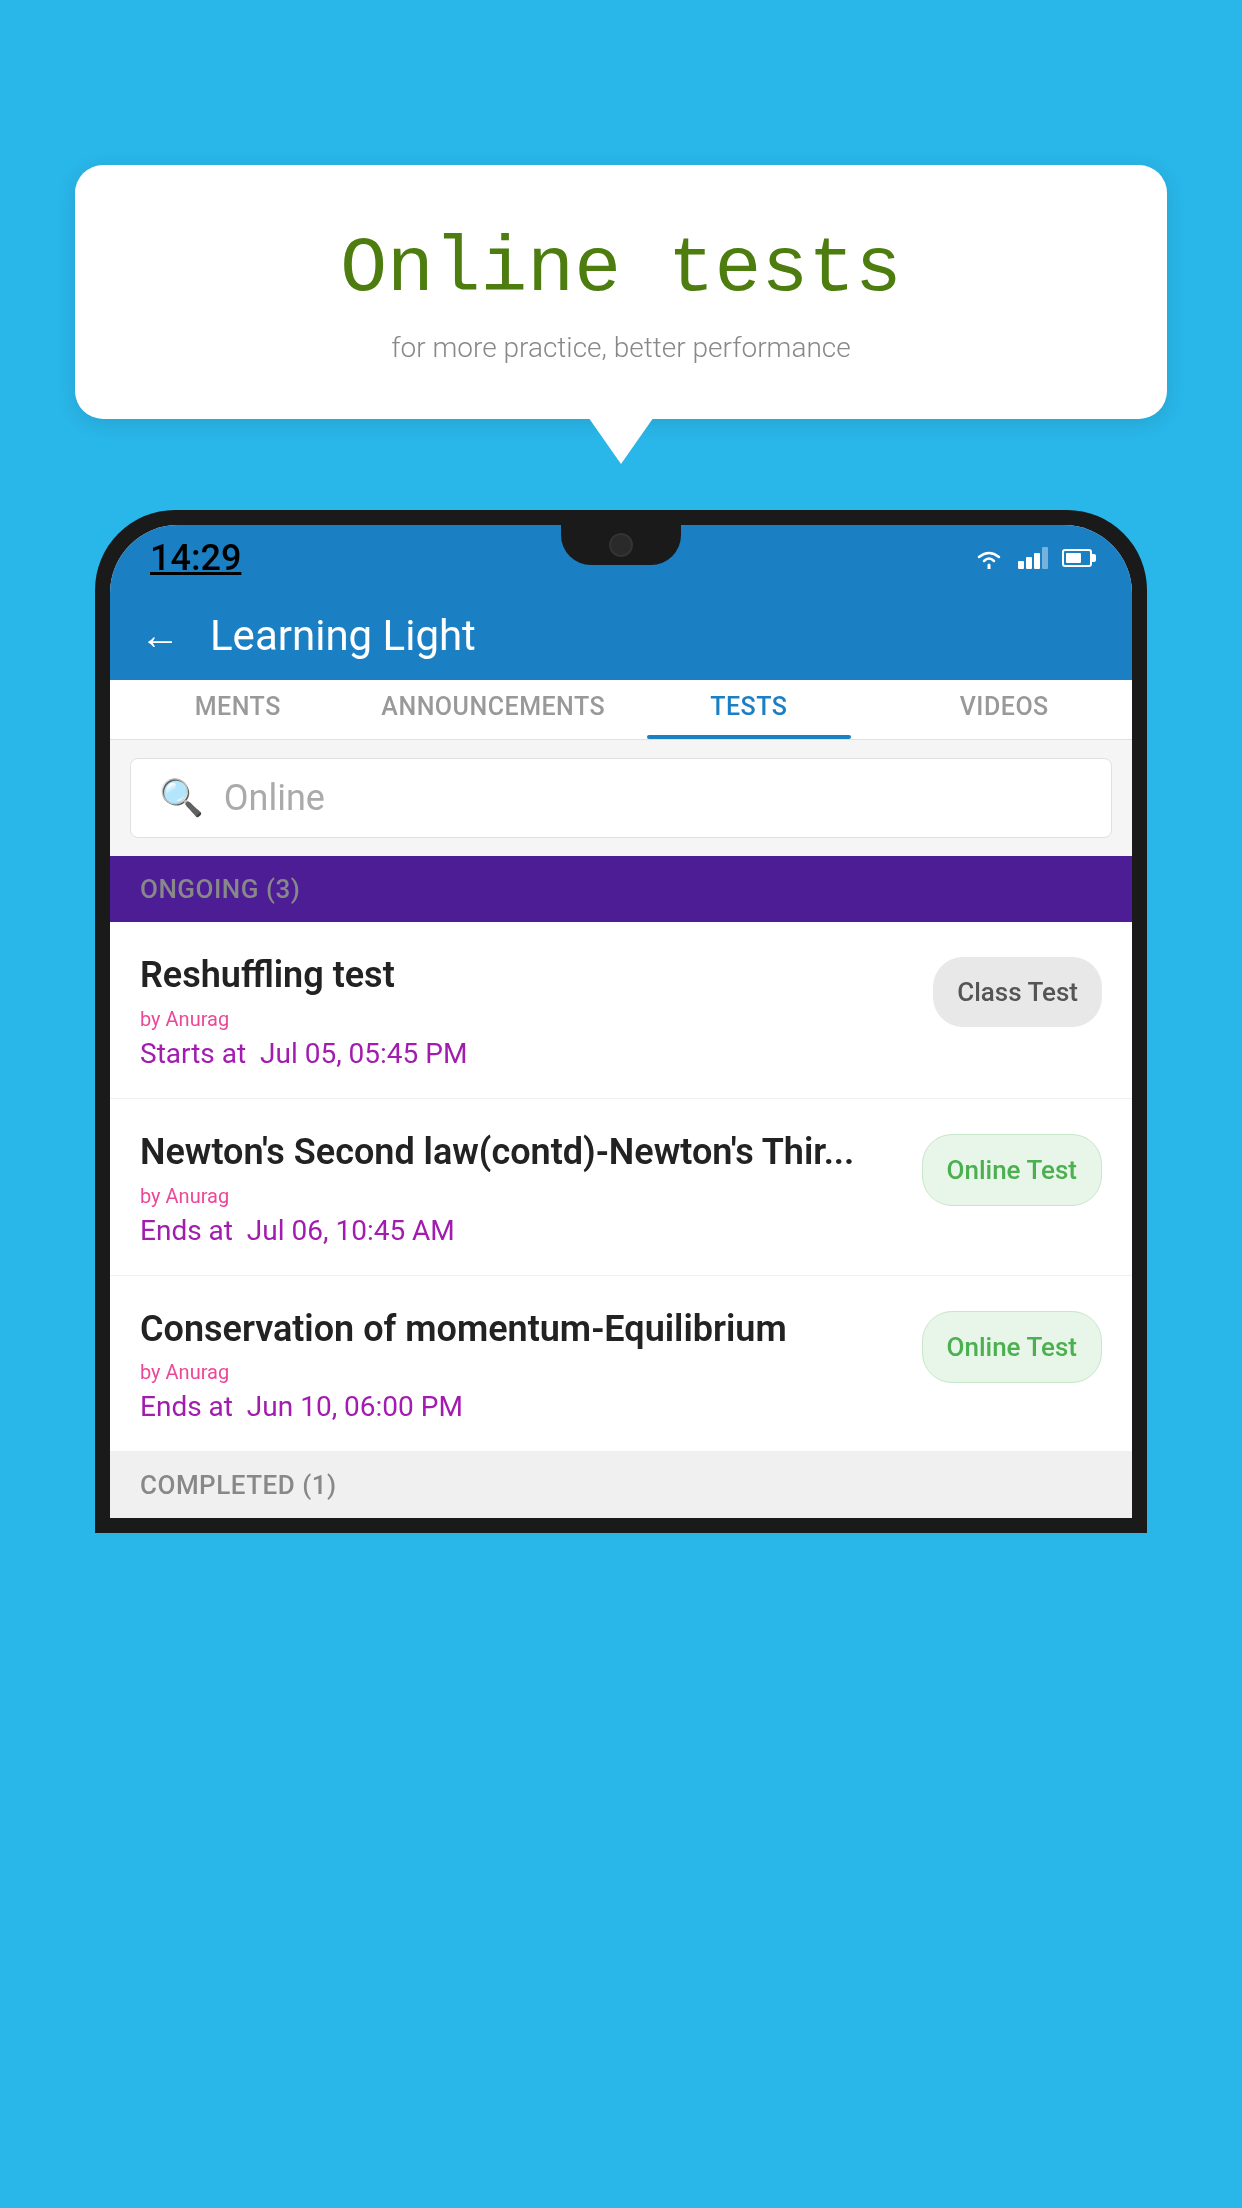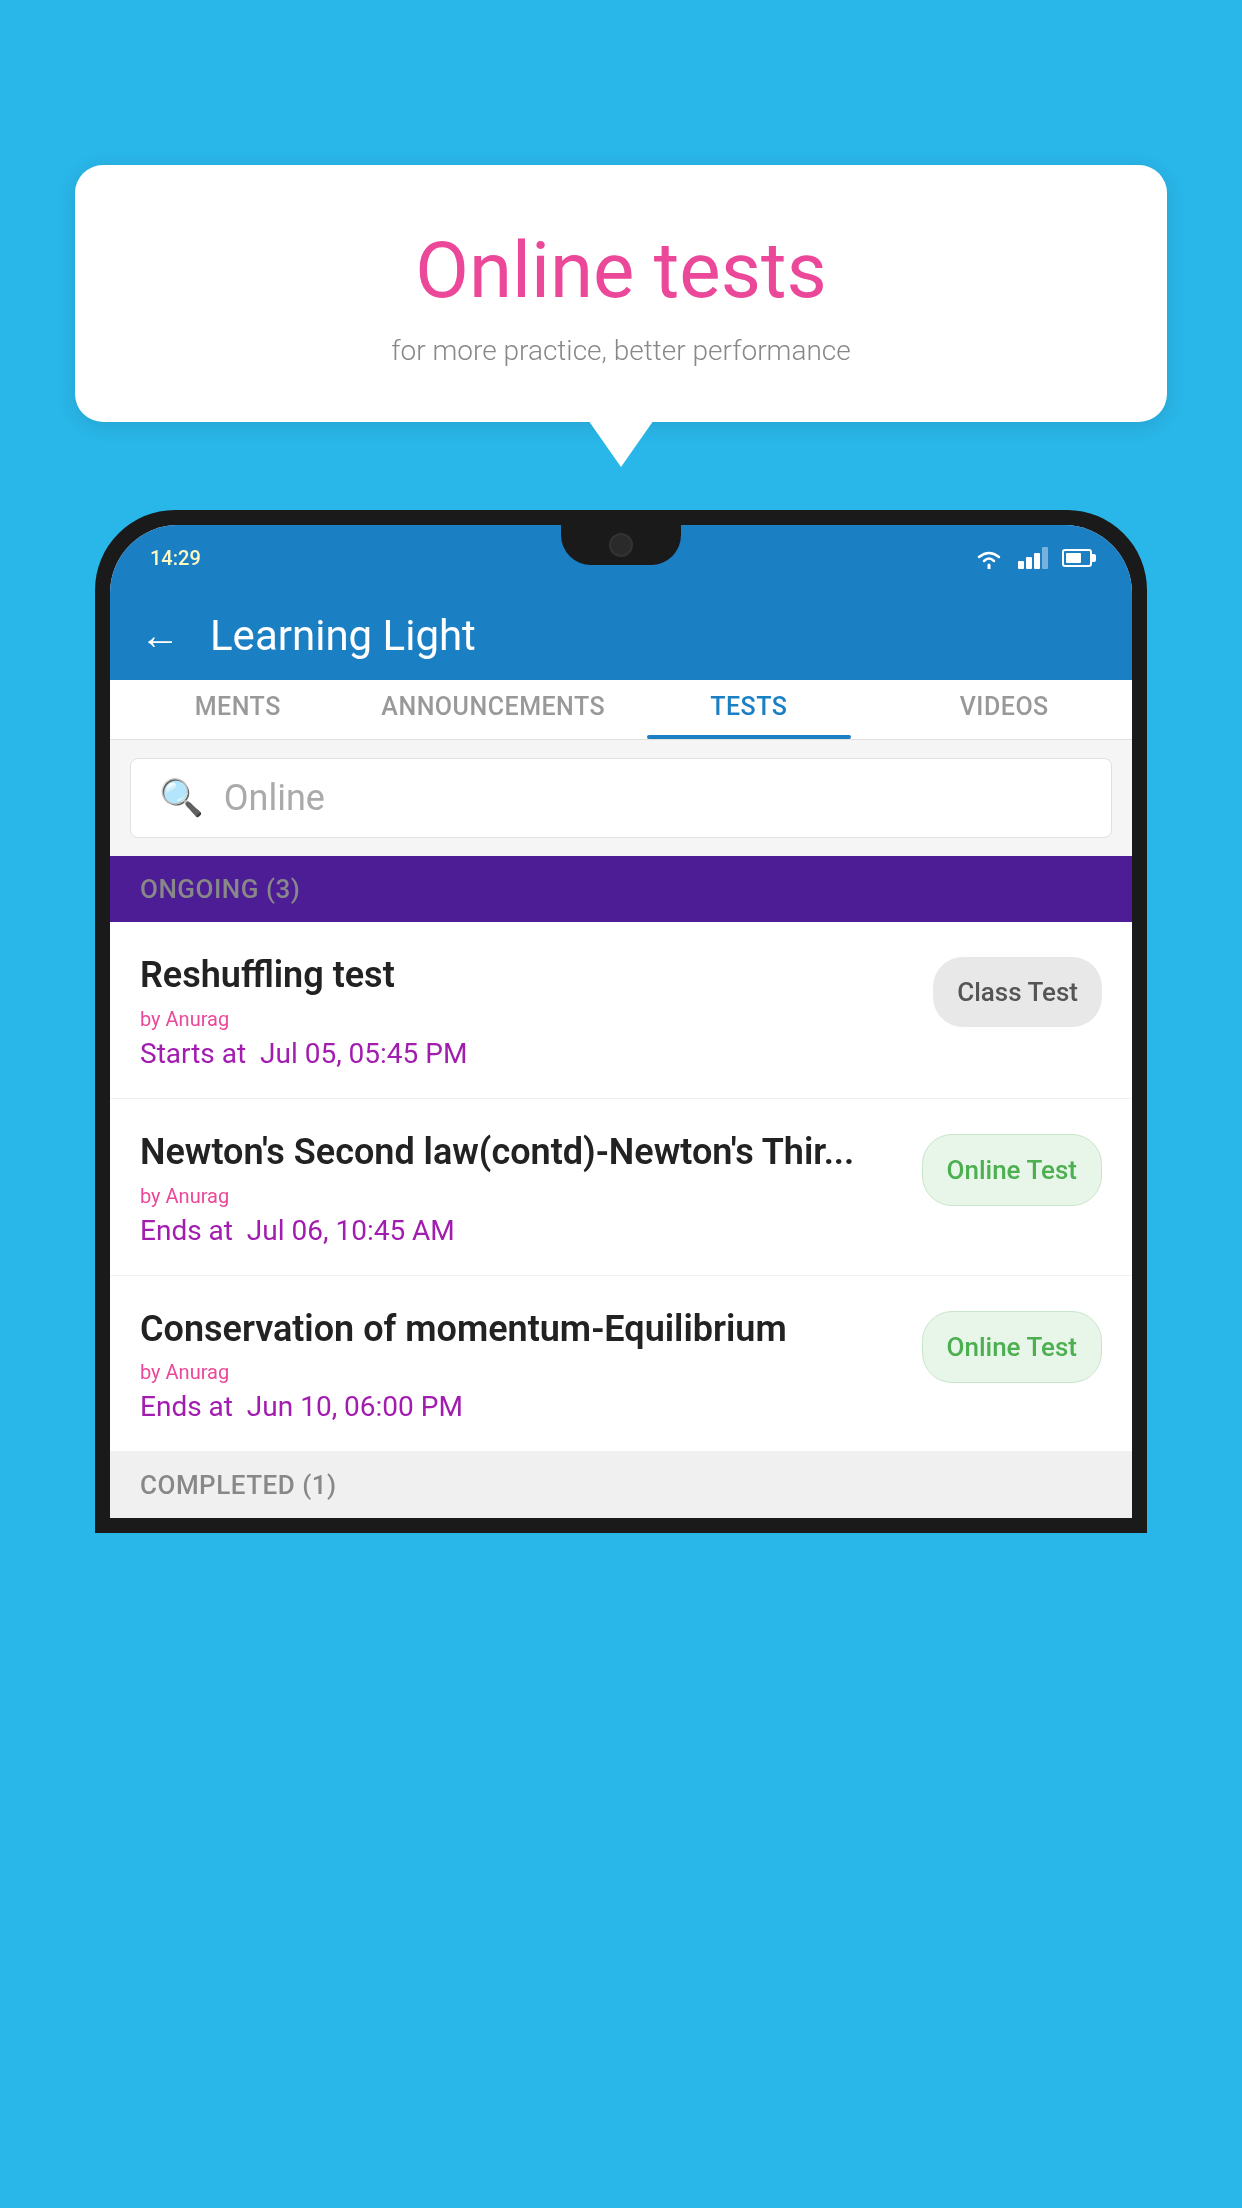--- a/index.html
+++ b/index.html
@@ -35,23 +35,24 @@
       transform: translateX(-50%);
       width: 0;
       height: 0;
       border-left: 35px solid transparent;
       border-right: 35px solid transparent;
       border-top: 50px solid white;
     }
 
     .bubble-title {
       font-size: 78px;
-      color: #ec4899;
+      color: #4d7c0f;
       font-weight: 400;
       margin-bottom: 18px;
+      font-family: Liberation Mono, monospace;
     }
 
     .bubble-subtitle {
       font-size: 28px;
       color: #888;
       font-weight: 300;
     }
 
     
     .phone-wrapper {
@@ -81,23 +82,24 @@
       background: #1b7fc4;
       height: 65px;
       display: flex;
       align-items: center;
       justify-content: space-between;
       padding: 0 40px;
       position: relative;
     }
 
     .status-time {
-      color: #fef9c3;
-      font-size: 20px;
+      color: #000000;
+      font-size: 36px;
       font-weight: 500;
+      text-decoration: underline;
     }
 
     .status-icons {
       display: flex;
       align-items: center;
       gap: 14px;
     }
 
     
     .notch {

